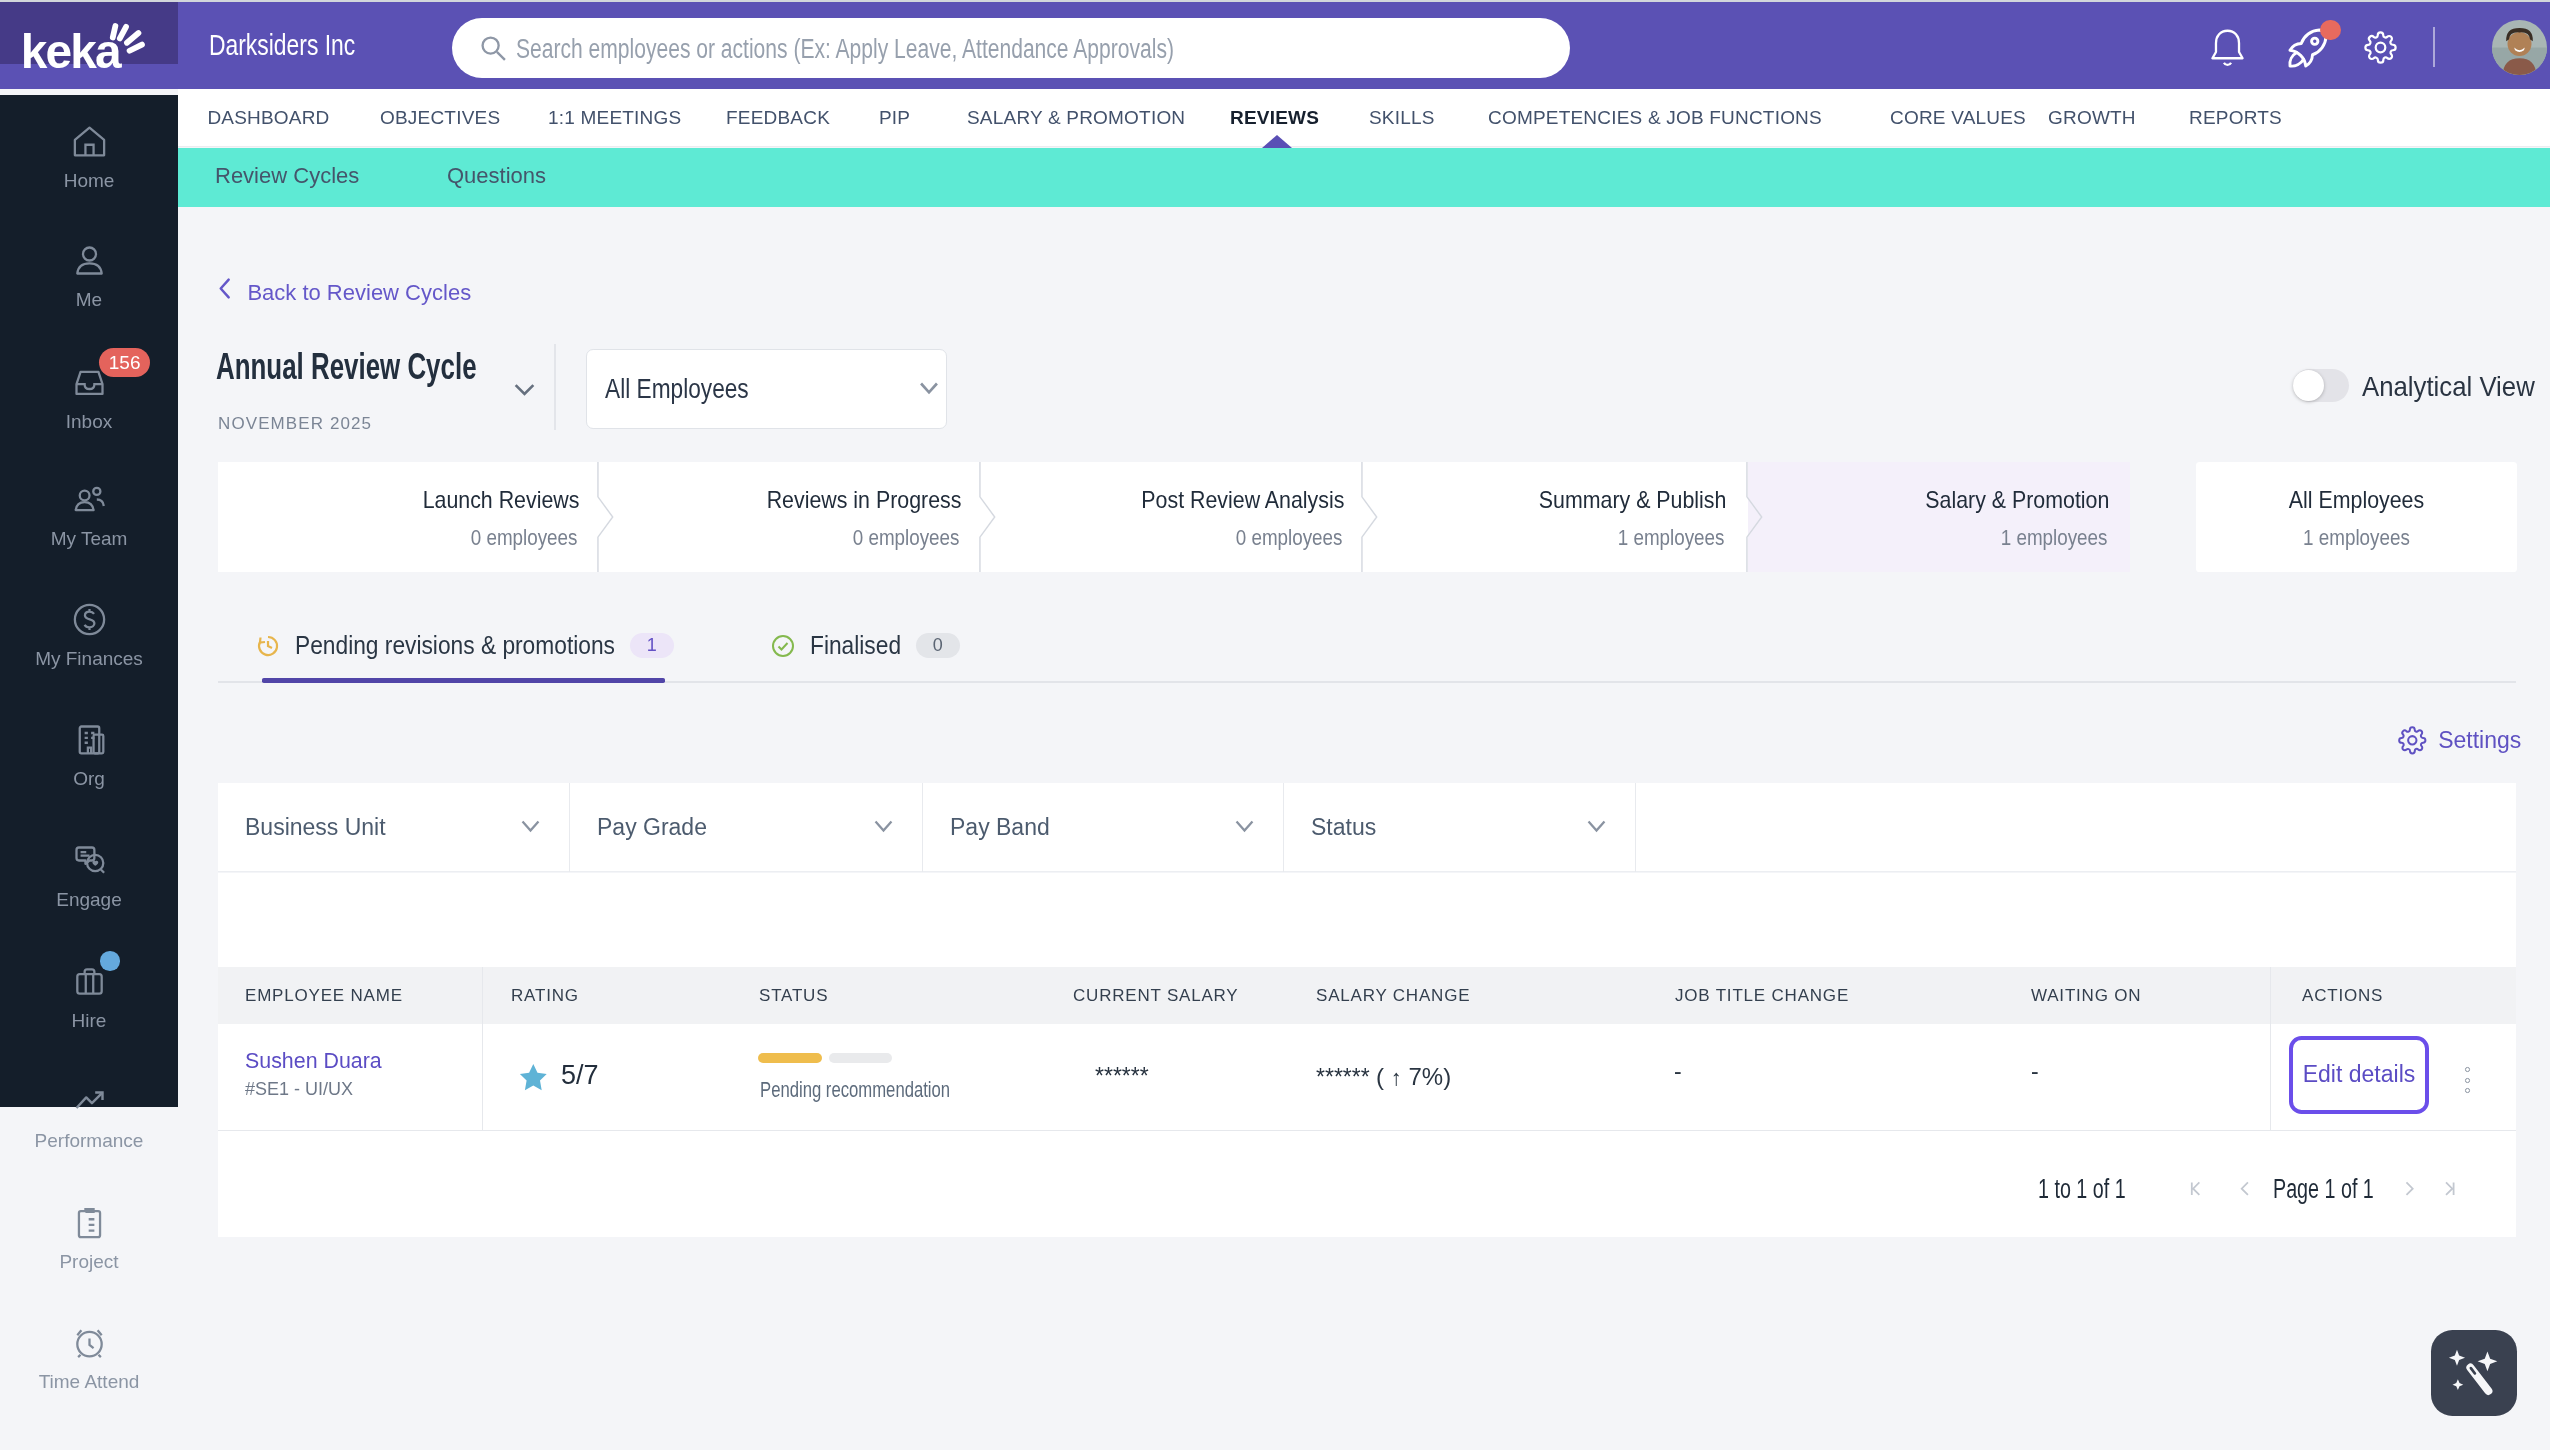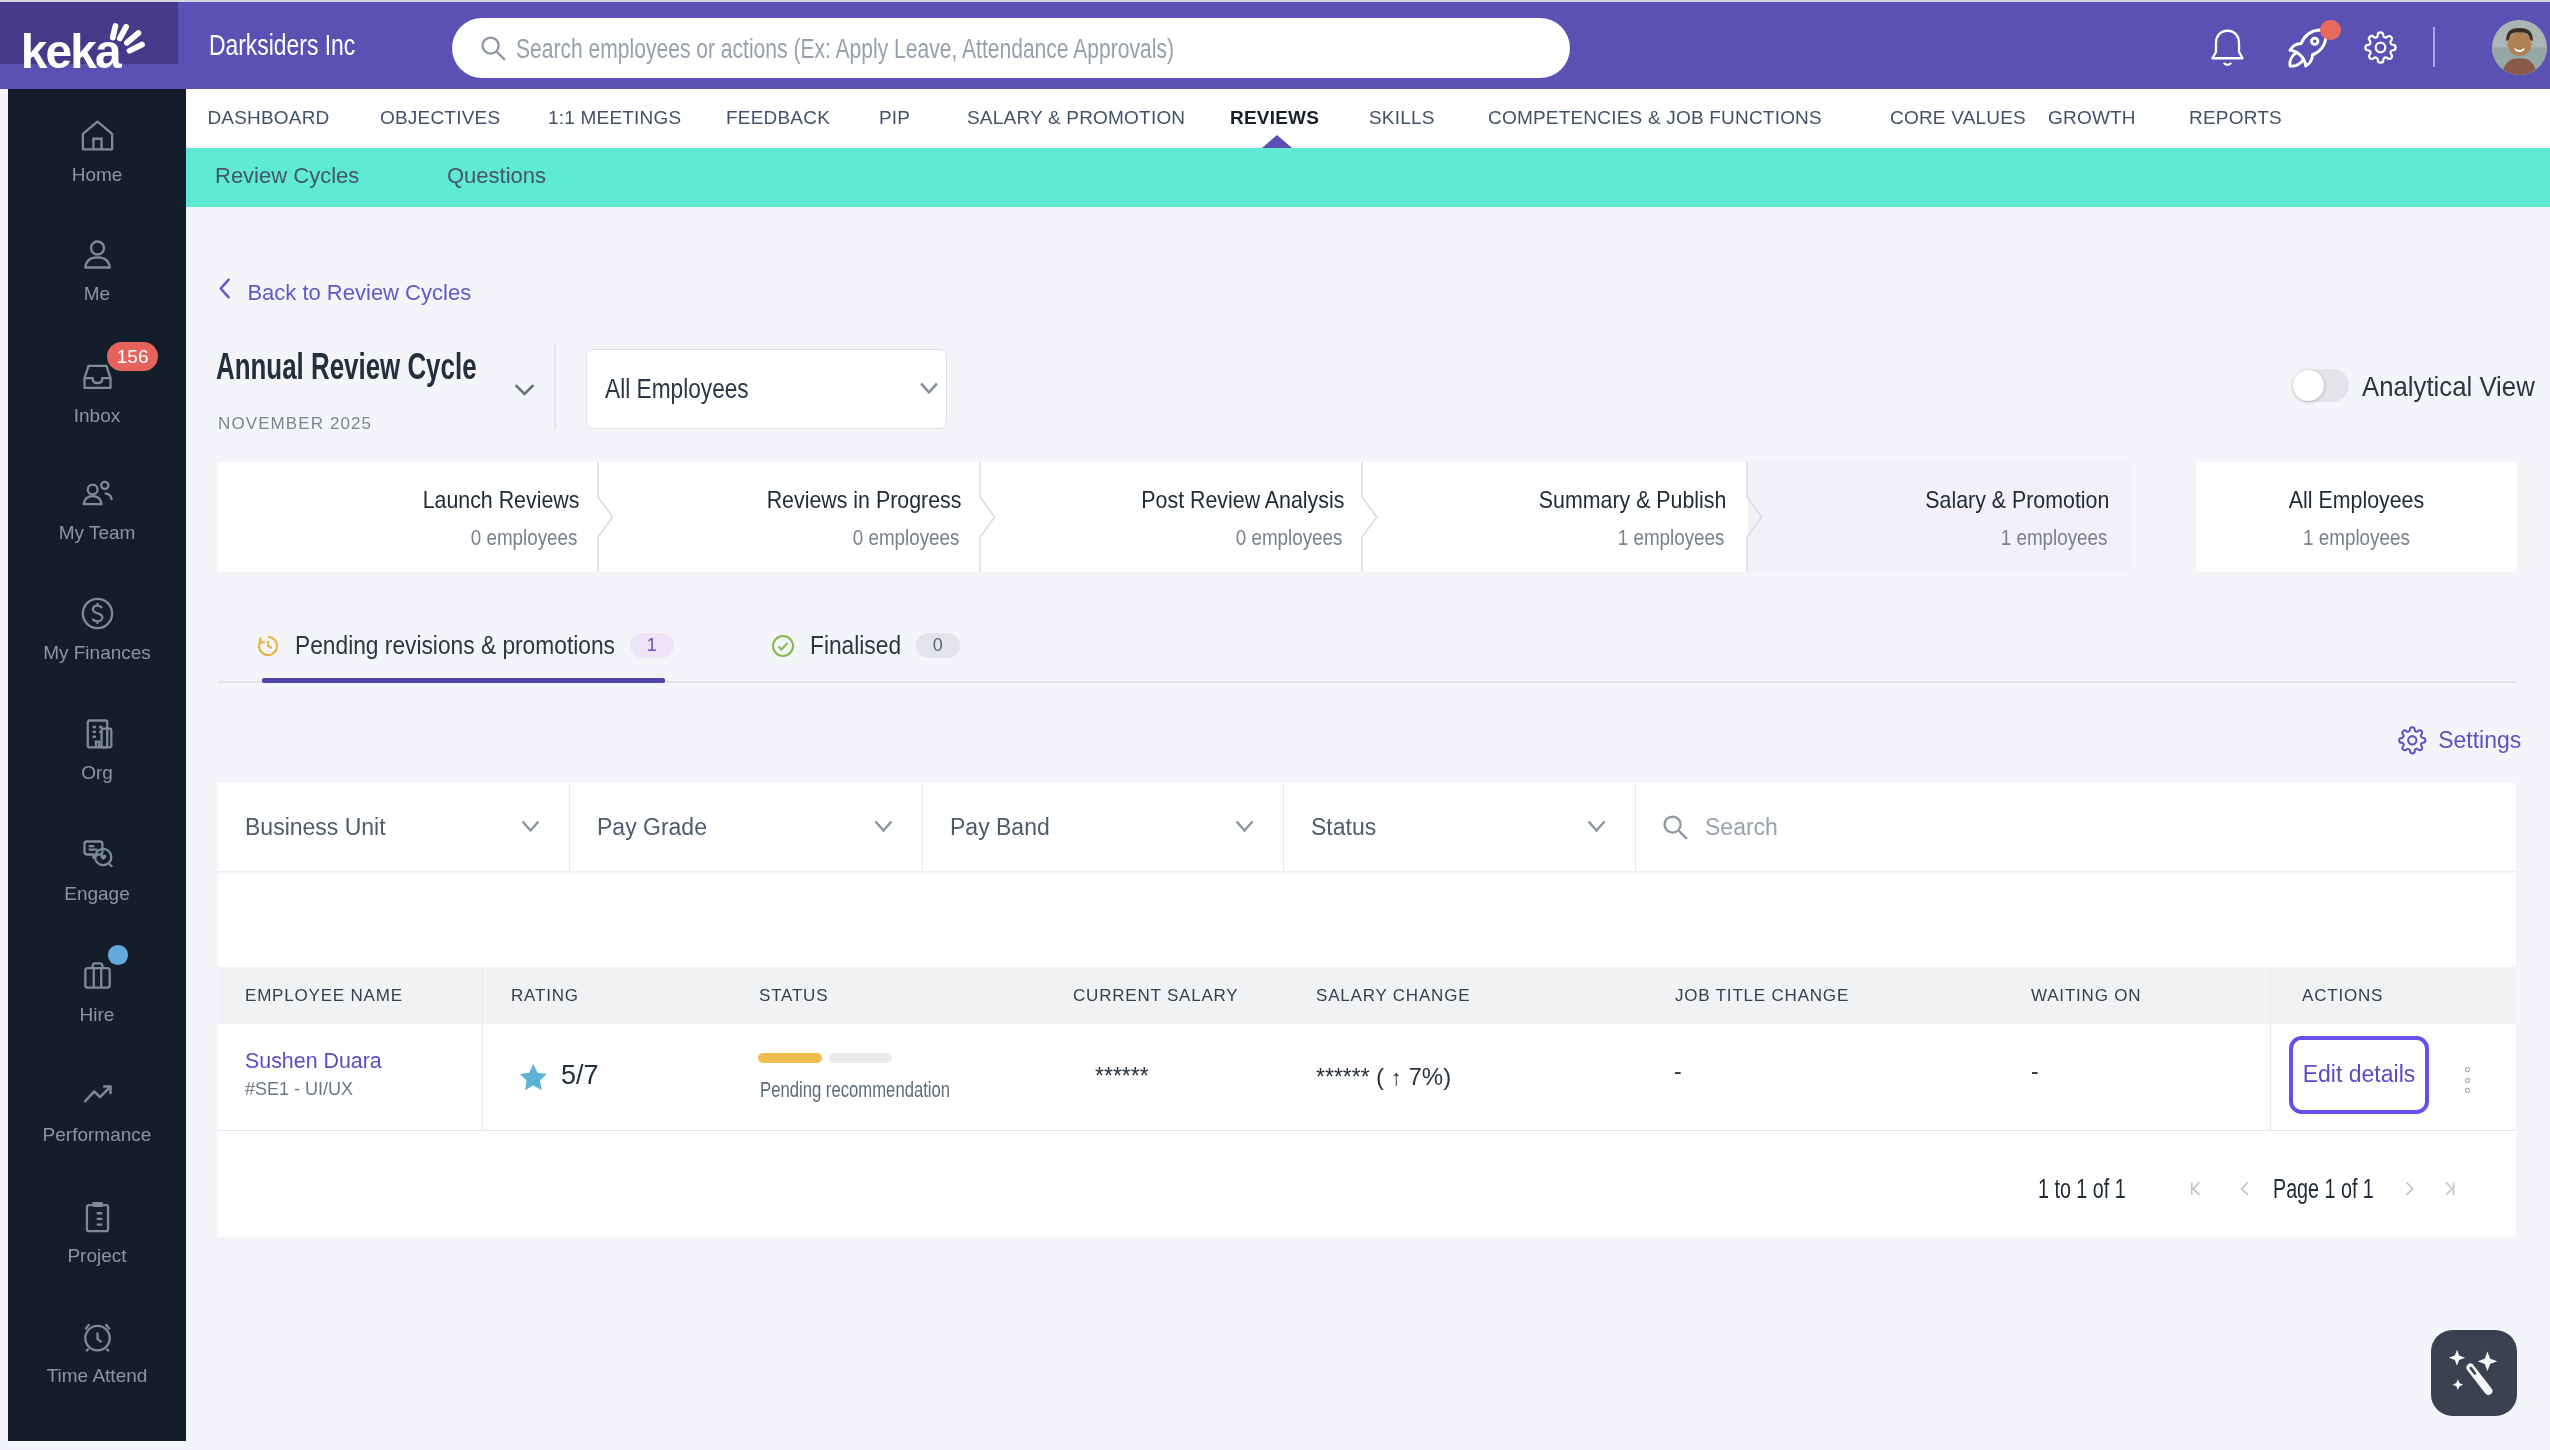--- a/index.html
+++ b/index.html
@@ -11,21 +11,21 @@
 .logoarea { position:absolute; left:0; top:0; width:178px; height:62px; background:#453a87; }
 .kekalogo { position:absolute; left:19.6px; top:16px; width:143px; height:62px; }
 .company { position:absolute; left:209px; top:0; height:87px; line-height:87px; color:#fff; font-size:28.6px; transform:scaleX(0.80); transform-origin:left center; white-space:nowrap; }
 .searchbar { position:absolute; left:452px; top:16px; width:1118px; height:60px; background:#fff; border-radius:30px; }
 .searchbar .ph { position:absolute; left:64px; top:0; height:60px; line-height:62px; color:#97a0ad; font-size:27px; transform:scaleX(0.78); transform-origin:left center; white-space:nowrap; }
 .hicon { position:absolute; top:0; }
 .hdivider { position:absolute; left:2433px; top:25px; width:1.8px; height:40px; background:rgba(255,255,255,0.5); }
 .avatar { position:absolute; left:2492px; top:18px; width:55px; height:55px; border-radius:50%; overflow:hidden; }
 .reddot { position:absolute; left:2320px; top:18px; width:20.5px; height:20.5px; border-radius:50%; background:#e86a5e; }
 
-.sidebar { position:absolute; left:0; top:89px; width:178px; height:1352px; background:#141e2a; z-index:30;margin-left:8px; }
+.sidebar { position:absolute; left:0; top:95px; width:178px; height:1012px; background:#141e2a; z-index:30; }
 .sitem { position:absolute; left:0; width:178px; text-align:center; }
 .sitem .lbl { display:block; margin-top:9px; color:#8b95a4; font-size:19px; }
 .sitem svg { display:block; margin:0 auto; }
 .badge156 { position:absolute; left:99px; top:-15px; background:#e4635c; color:#fff; font-size:19px; border-radius:15px; padding:3.6px 9.8px; line-height:22px; }
 .bluedot { position:absolute; left:100px; top:-10.7px; width:19.6px; height:19.6px; border-radius:50%; background:#64a9dd; }
 
 .nav { position:absolute; left:178px; top:89px; width:2372px; height:58px; background:#fff; border-bottom:0.9px solid #ececf0; z-index:20; }
 .nav a { position:absolute; top:0; height:58px; line-height:58px; color:#42516b; font-size:19px; letter-spacing:0.2px; text-decoration:none; white-space:nowrap; }
 .nav a.active { color:#16202e; font-weight:bold; }
 .navtri { position:absolute; left:1084px; top:46px; width:0; height:0; border-left:15px solid transparent; border-right:15px solid transparent; border-bottom:13.4px solid #5a4fb5; }
@@ -354,27 +354,20 @@
         <svg class="chv" width="23" height="16" viewBox="0 0 26 18" fill="none" stroke="#8a93a1" stroke-width="2.6">
           <path d="M4 4 L13 14 L22 4"></path>
         </svg>
       </div>
     <div class="fcol" style="width:352px">
         <div class="lab">Status</div>
         <svg class="chv" width="23" height="16" viewBox="0 0 26 18" fill="none" stroke="#8a93a1" stroke-width="2.6">
           <path d="M4 4 L13 14 L22 4"></path>
         </svg>
       </div>
-    <div class="fsearch">
-      <svg style="position:absolute;left:25px;top:30px" width="28.6" height="28.6" viewBox="0 0 32 32" fill="none" stroke="#8e97a6" stroke-width="2.6">
-          <circle cx="13" cy="13" r="9"></circle>
-          <line x1="20" y1="20" x2="29" y2="29"></line>
-        </svg>
-      <div style="position:absolute;left:69px;top:0;height:89px;line-height:89px;font-size:23px;color:#98a1ae;">Search</div>
-    </div>
   </div>
 
   <div class="tablecard">
     <div class="thead">
       <div class="hc" style="left:27px">EMPLOYEE NAME</div>
       <div class="hc" style="left:293px">RATING</div>
       <div class="hc" style="left:541px">STATUS</div>
       <div class="hc" style="left:855px">CURRENT SALARY</div>
       <div class="hc" style="left:1098px">SALARY CHANGE</div>
       <div class="hc" style="left:1457px">JOB TITLE CHANGE</div>

